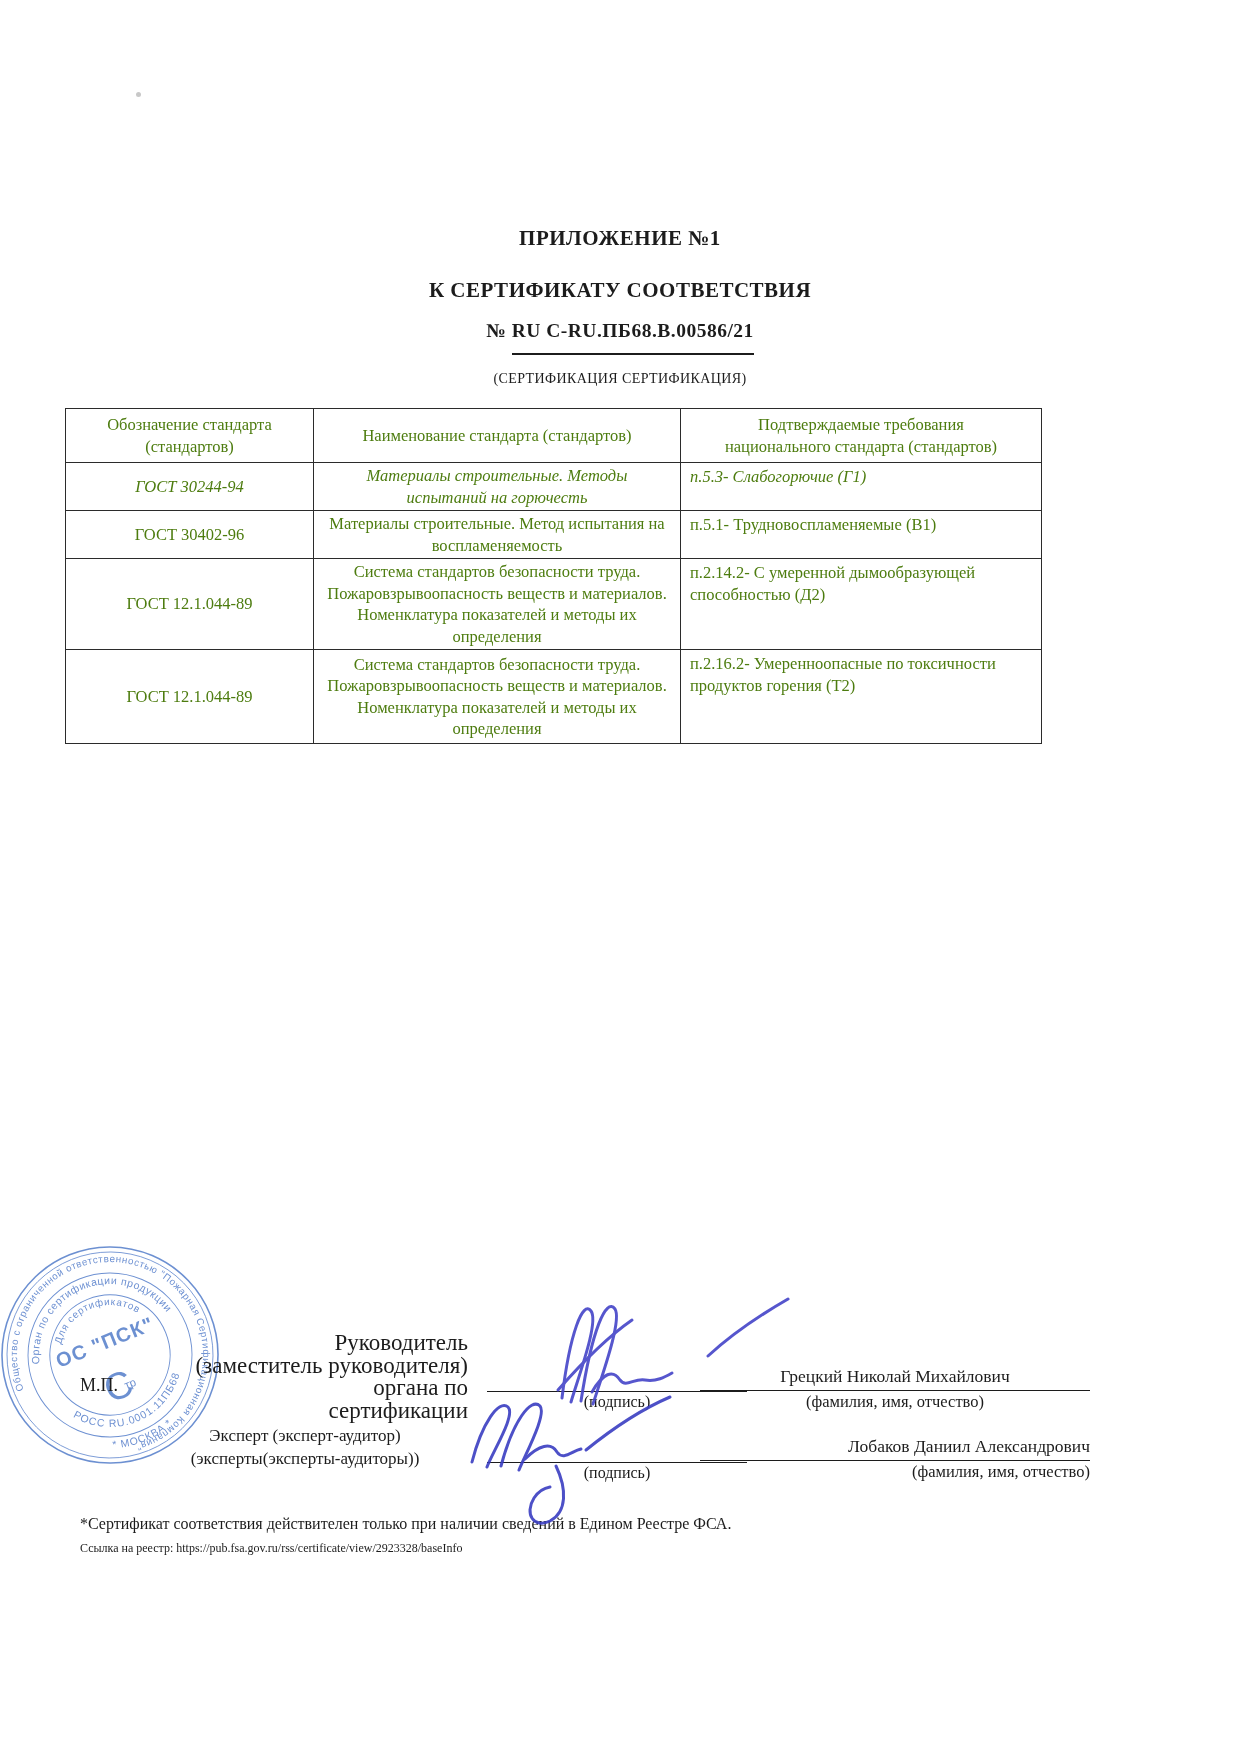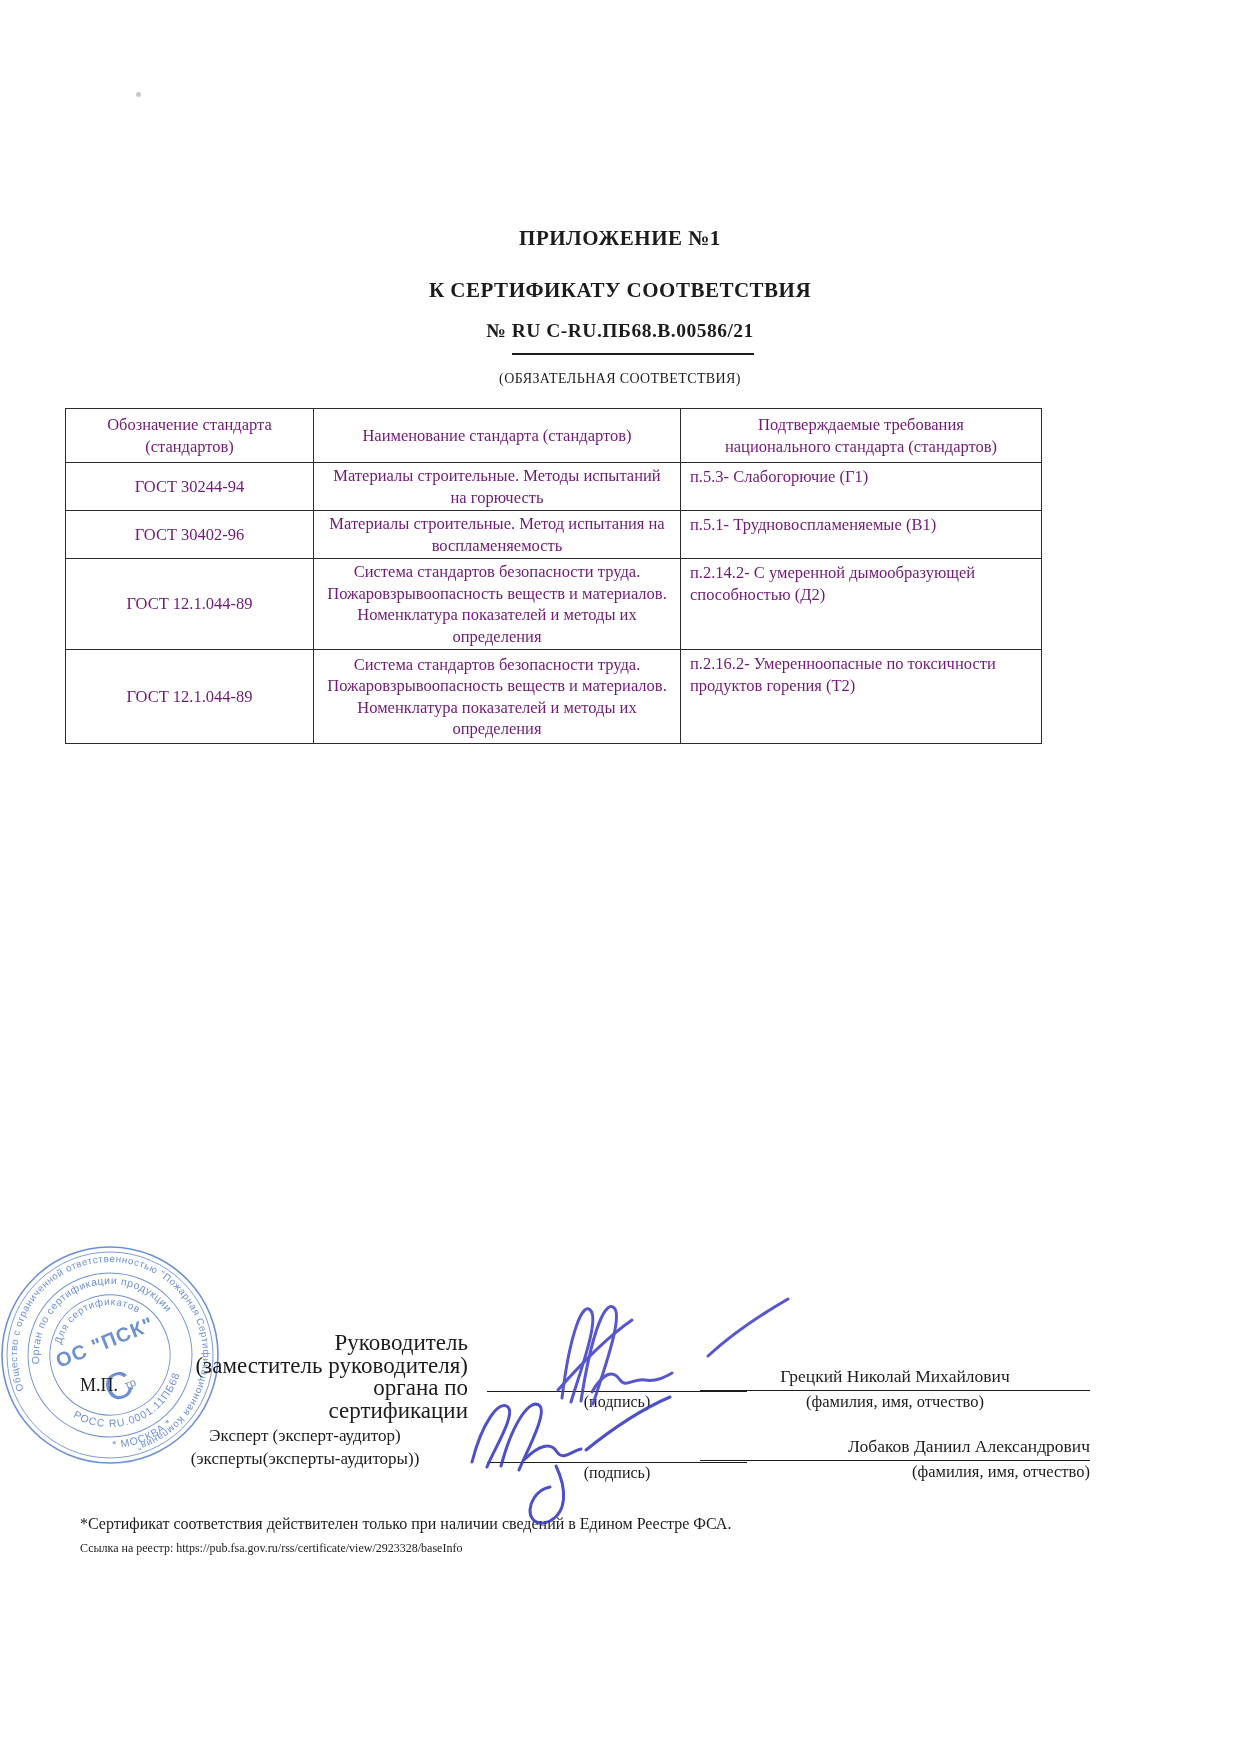--- a/index.html
+++ b/index.html
@@ -17,34 +17,34 @@
   .t-center{left:0;width:100%;text-align:center;font-weight:bold;letter-spacing:.5px;}
   .h1{top:226px;font-size:21px;}
   .h2{top:278px;font-size:21px;}
   .h3{top:320px;font-size:19.5px;}
   .h3 .u{border-bottom:2px solid #1c1c1c;padding-bottom:12px;}
   .subtitle{top:371px;left:0;width:100%;text-align:center;font-size:14px;font-weight:normal;letter-spacing:.4px;}
   
   table.std{
     position:absolute;left:65px;top:408px;width:976px;
     border-collapse:collapse;table-layout:fixed;
-    font-size:16.5px;line-height:21.5px;color:#701a75;
+    font-size:16.5px;line-height:21.5px;color:#4d7c0f;
   }
   table.std th,table.std td{
     border:1.4px solid #2b2b2b;
     padding:2px 6px;
     overflow:hidden;
   }
   table.std th{font-weight:normal;text-align:center;vertical-align:middle;}
   table.std td.c1{text-align:center;vertical-align:middle;}
   table.std td.c2{text-align:center;vertical-align:middle;}
   table.std td.c2 .wrapbox{display:inline-block;max-width:342px;}
   table.std td.c3{text-align:left;vertical-align:top;padding:3px 6px 3px 9px;}
   table.std th .wrapbox{display:inline-block;max-width:302px;}
-  tr.hrow{height:54px;} tr.r0{height:48px;} tr.r1{height:48px;} tr.r2{height:86px;} tr.r3{height:94px;}
+  tr.hrow{height:54px;} tr.r0{height:48px;font-style:italic;} tr.r1{height:48px;} tr.r2{height:86px;} tr.r3{height:94px;}
   
   .stamp-svg{left:-60px;top:1185px;z-index:1;}
   .mp{left:80px;top:1375px;font-size:18px;z-index:2;}
   .role-head{left:148px;top:1332px;width:320px;text-align:right;font-size:23px;line-height:22.5px;z-index:2;}
   .role-expert{left:140px;top:1424px;width:330px;text-align:center;font-size:17px;line-height:23px;z-index:2;}
   .sig-block{left:487px;width:260px;text-align:center;z-index:2;}
   .sig-block .line{border-top:1.6px solid #1c1c1c;height:0;}
   .sig-block .cap{font-size:16px;margin-top:1px;}
   .sb1{top:1391px;} .sb2{top:1462px;}
   .fio-block{left:700px;width:390px;text-align:center;z-index:2;}
@@ -64,21 +64,21 @@
 <div class="page">
 
   <div class="abs speck"></div>
 
   <div class="abs t-center h1">ПРИЛОЖЕНИЕ №1</div>
   <div class="abs t-center h2">К СЕРТИФИКАТУ СООТВЕТСТВИЯ</div>
   <div class="abs t-center h3">
     <span>№</span>
     <span class="u">RU C-RU.ПБ68.В.00586/21</span>
   </div>
-  <div class="abs subtitle">(ОБЯЗАТЕЛЬНАЯ СООТВЕТСТВИЯ)</div>
+  <div class="abs subtitle">(СЕРТИФИКАЦИЯ СЕРТИФИКАЦИЯ)</div>
 
   <table class="std">
     <colgroup>
       <col style="width:248px">
         <col style="width:367px">
         <col style="width:361px">
     </colgroup>
     <thead>
       <tr class="hrow">
         <th><span class="wrapbox">Обозначение стандарта (стандартов)</span></th>

